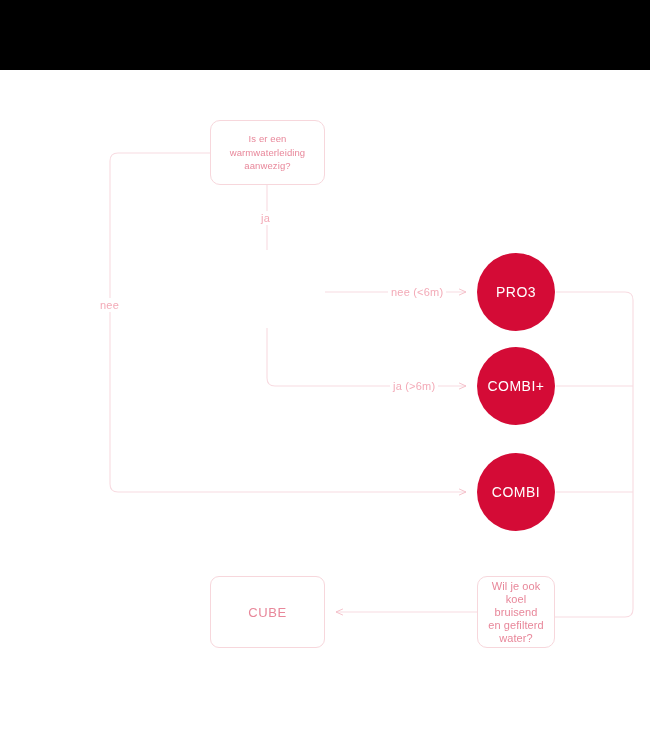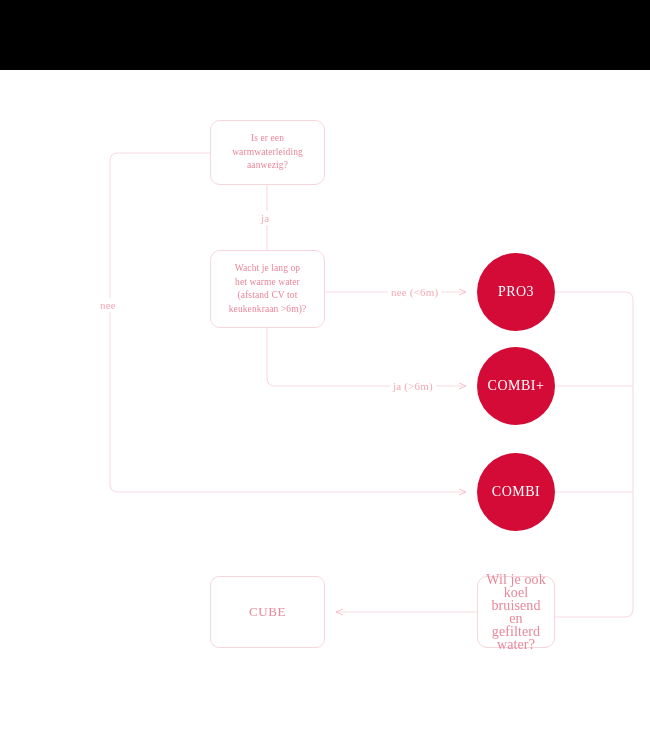--- a/index.html
+++ b/index.html
@@ -11,21 +11,20 @@
     width: 650px;
     height: 750px;
     overflow: hidden;
     font-family: "Liberation Sans", sans-serif;
   }
   #stage {
     position: relative;
     width: 516px;
     height: 750px;
     background: #000000;
-    font-family: Liberation Serif, serif;
   }
   #canvas {
     position: absolute;
     left: 0;
     top: 70px;
     width: 650px;
     height: 680px;
     background: #ffffff;
   }
   #edges {
@@ -115,40 +114,34 @@
         <path d="M 477 542 L 336 542" marker-end="url(#arrow)"></path>
       </g>
     </svg>
 
     <div class="node decision" style="left:210px; top:50px; width:115px; height:65px;">
       <span class="nodetext">Is er een
 warmwaterleiding
 aanwezig?</span>
     </div>
 
-    <div class="node decision" style="left:210px; top:180px; width:115px; height:78px;">
-      <span class="nodetext">Wacht je lang op
-het warme water
-(afstand CV tot
-keukenkraan &gt;6m)?</span>
-    </div>
 
     <div class="node product" style="left:477px; top:183px; width:78px; height:78px;">
       <span class="nodetext">PRO3</span>
     </div>
 
     <div class="node product" style="left:477px; top:277px; width:78px; height:78px;">
       <span class="nodetext">COMBI+</span>
     </div>
 
     <div class="node product" style="left:477px; top:383px; width:78px; height:78px;">
       <span class="nodetext">COMBI</span>
     </div>
 
-    <div class="node decision" style="left:477px; top:506px; width:78px; height:72px; font-size:14px; line-height:13px;">
+    <div class="node decision" style="left:477px; top:506px; width:78px; height:72px; font-size:11px; line-height:13px;">
       <span class="nodetext">Wil je ook
 koel bruisend
 en gefilterd
 water?</span>
     </div>
 
     <div class="node terminal" style="left:210px; top:506px; width:115px; height:72px;">
       <span class="nodetext">CUBE</span>
     </div>
 

